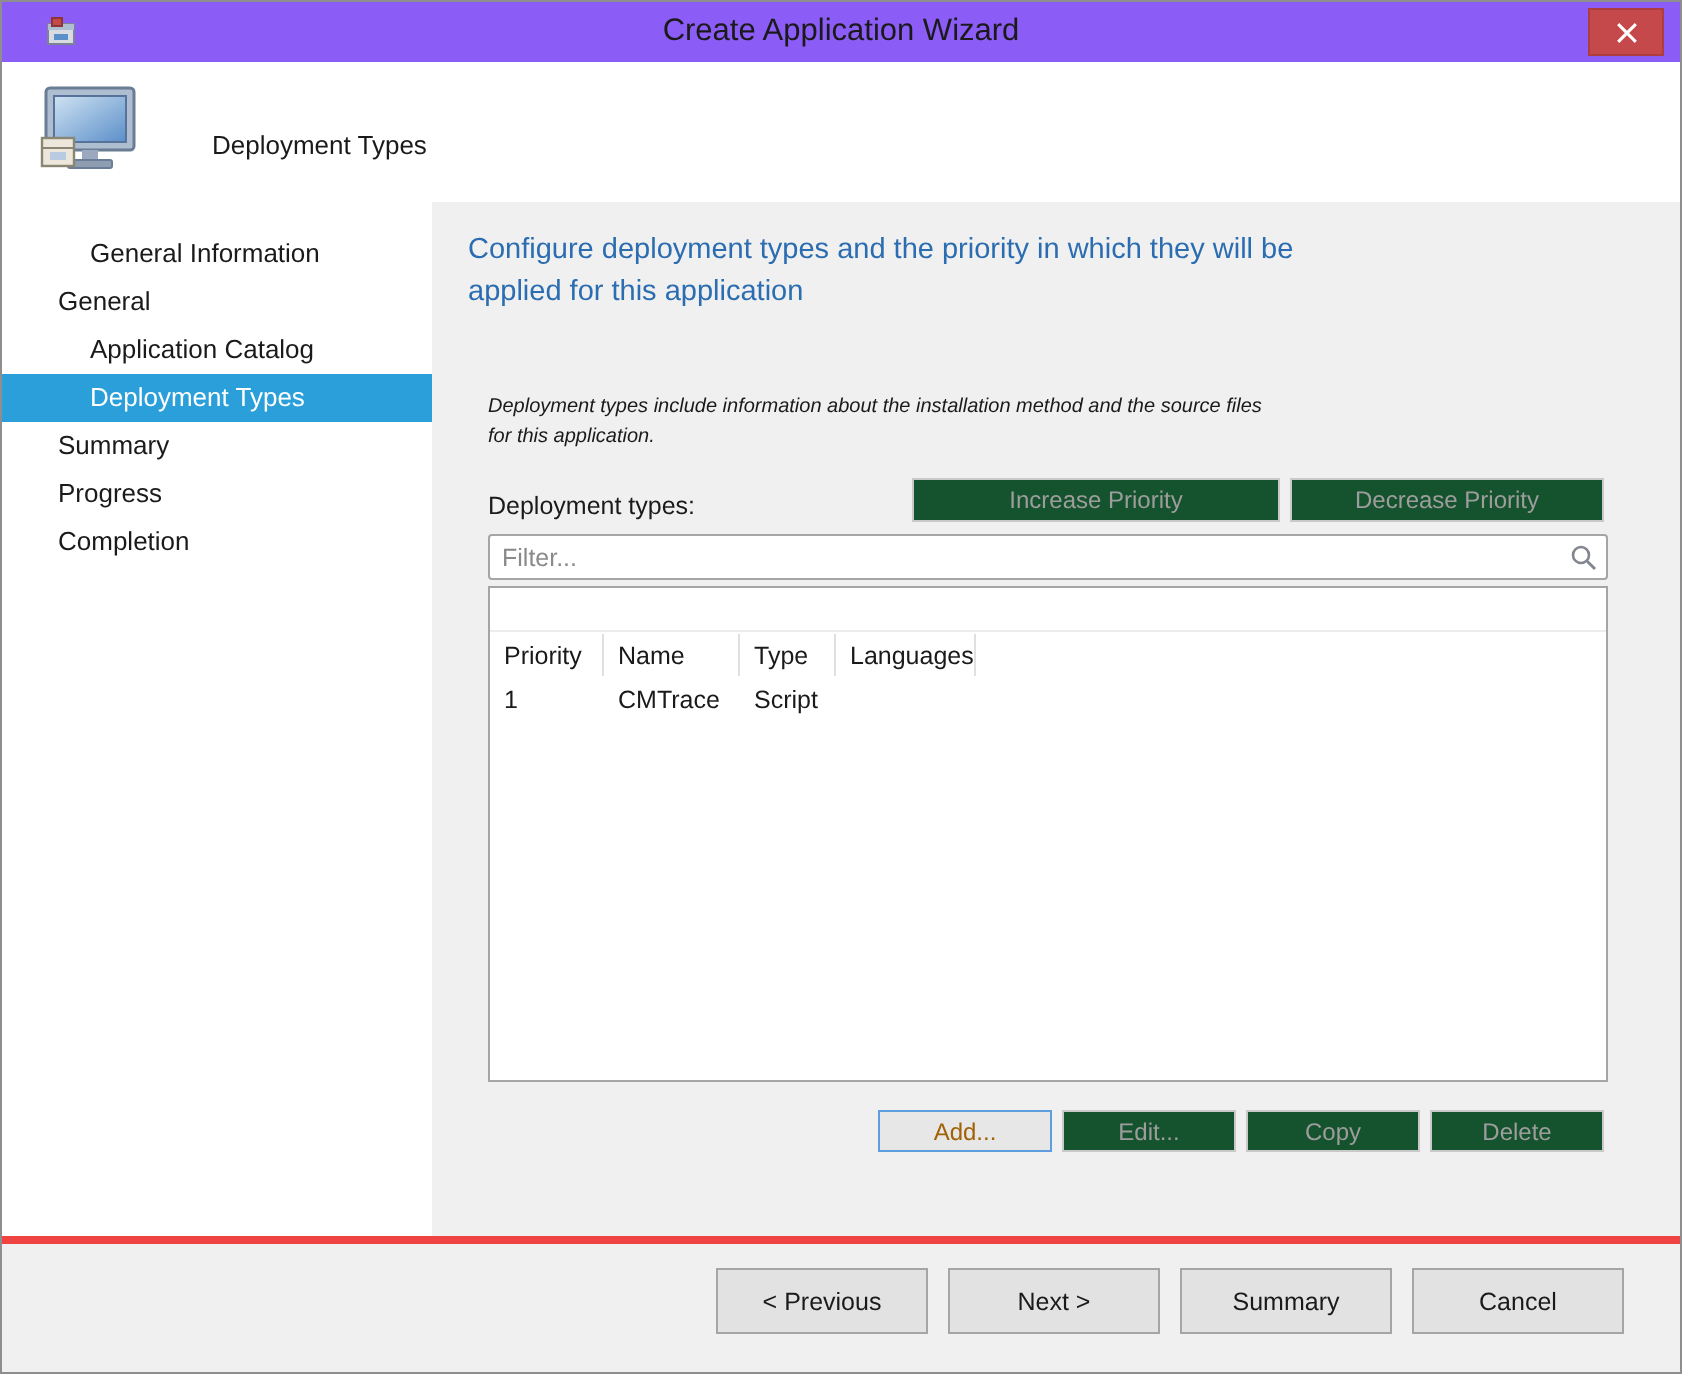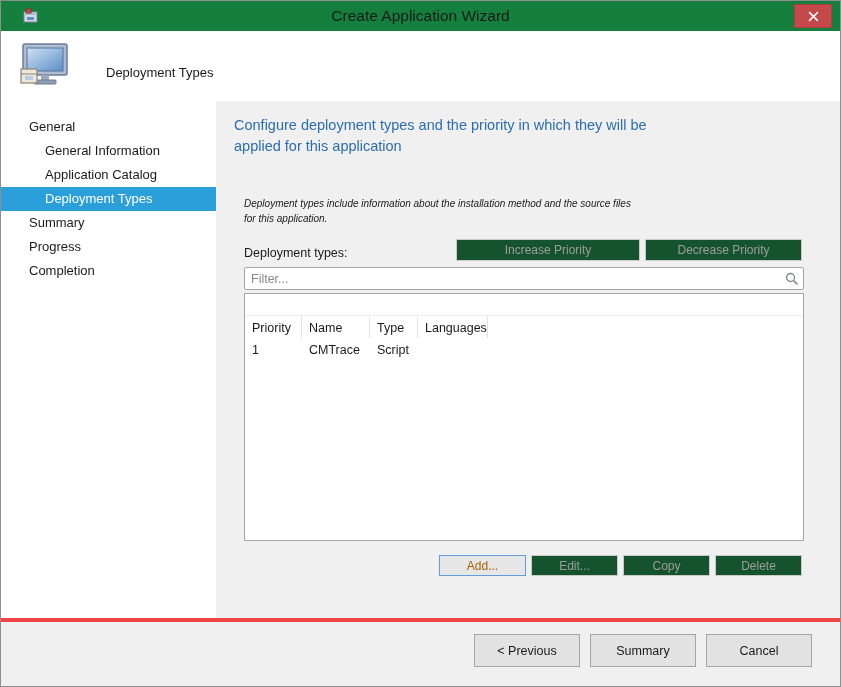--- a/index.html
+++ b/index.html
@@ -14,21 +14,21 @@
     width: 841px;
     height: 687px;
     border: 1px solid #8e8e8e;
     background: #ffffff;
     overflow: hidden;
   }
 
   
   .titlebar {
     position: absolute; top: 0; left: 0; right: 0; height: 30px;
-    background: #15803d;
+    background: #8b5cf6;
   }
   .titlebar .title {
     position: absolute; left: 0; right: 0; top: 6px;
     text-align: center;
     font-size: 15.5px;
     color: #1a1a1a;
   }
   .title-icon {
     position: absolute; left: 22px; top: 7px; width: 16px; height: 16px;
   }
@@ -214,22 +214,22 @@
         <rect x="17" y="39" width="22" height="4" rx="1" fill="#8e9db1" stroke="#6b7c95" stroke-width="1"></rect>
         <rect x="4" y="28" width="16" height="14" fill="#ece7da" stroke="#8a8674" stroke-width="1.2"></rect>
         <line x1="4" y1="33" x2="20" y2="33" stroke="#8a8674" stroke-width="1"></line>
         <rect x="8" y="35" width="8" height="4" fill="#b9cbe0"></rect>
       </svg>
     </span>
     <span class="header-title">Deployment Types</span>
   </div>
 
   <nav class="sidebar">
+    <div class="nav-item lvl1">General Information</div>
     <div class="nav-item lvl0">General</div>
-    <div class="nav-item lvl1">General Information</div>
     <div class="nav-item lvl1">Application Catalog</div>
     <div class="nav-item lvl1 active">Deployment Types</div>
     <div class="nav-item lvl0">Summary</div>
     <div class="nav-item lvl0">Progress</div>
     <div class="nav-item lvl0">Completion</div>
   </nav>
 
   <main class="content">
     <h1 class="page-heading">Configure deployment types and the priority in which they will be
 applied for this application</h1>
@@ -273,17 +273,18 @@
     <div class="table-buttons">
       <button class="btn btn-add">Add...</button>
       <button class="btn" disabled="">Edit...</button>
       <button class="btn" disabled="">Copy</button>
       <button class="btn" disabled="">Delete</button>
     </div>
   </main>
 
   <div class="footer">
     <button class="btn">&lt; Previous</button>
+    <button class="btn">Next &gt;</button>
     <button class="btn">Summary</button>
     <button class="btn">Cancel</button>
   </div>
 
 </div>
 
 </body></html>

